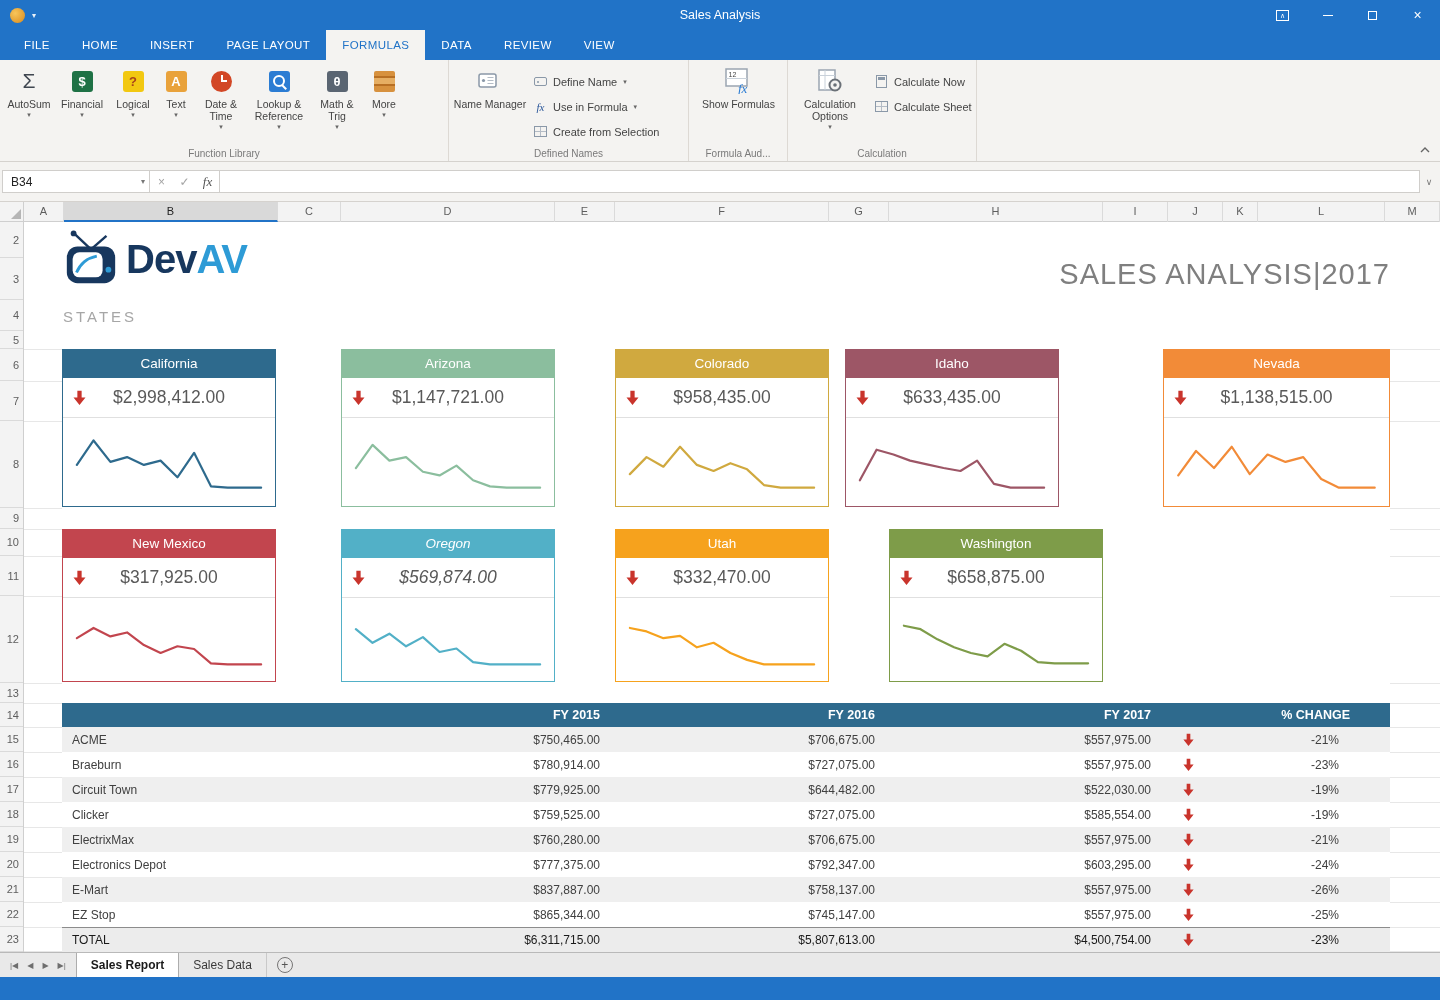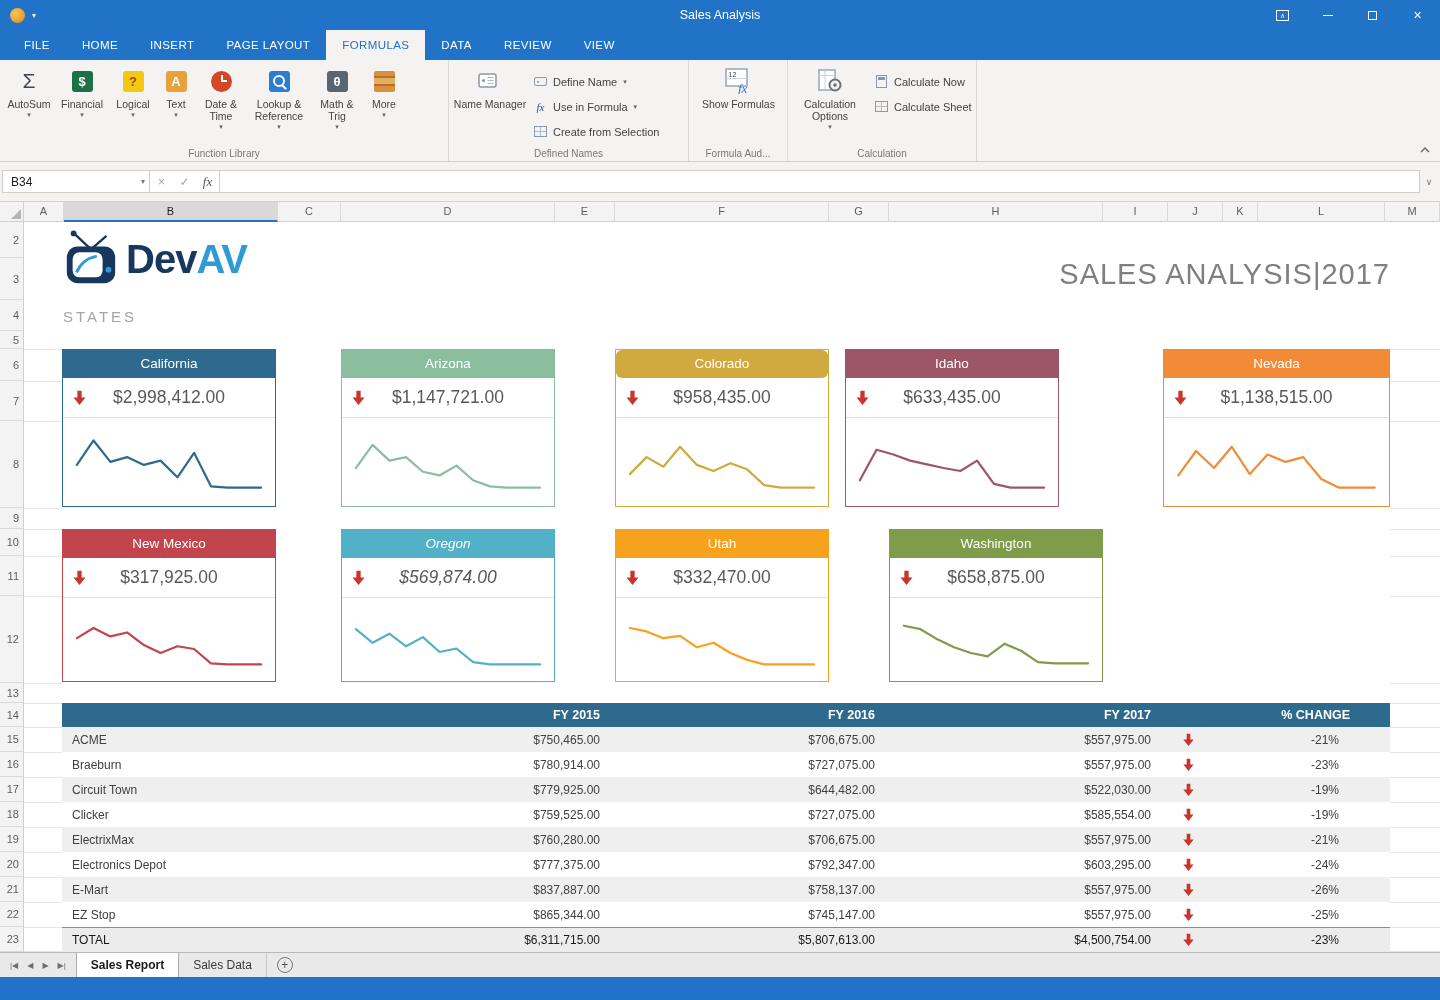--- a/index.html
+++ b/index.html
@@ -537,21 +537,21 @@
           </svg>
           <span class="card-val">$1,147,721.00</span>
         </div>
         <div class="card-s">
           <svg viewBox="0 0 100 40" preserveAspectRatio="none">
             <polyline points="3.0,23.8 11.5,11.3 20.1,19.8 28.6,17.9 37.2,25.8 45.7,27.8 54.3,22.5 62.8,30.4 71.4,33.7 79.9,34.4 88.5,34.4 97.0,34.4" fill="none" stroke="#8BBE9E" stroke-width="2.2" vector-effect="non-scaling-stroke" stroke-linejoin="round" stroke-linecap="round"></polyline>
           </svg>
         </div>
       </div>
       <div class="card" style="left: 591px; top: 127px; width: 214px; height: 158px; border-color: rgb(208, 169, 63);">
-        <div class="card-h" style="background: rgb(208, 169, 63); border-radius: 6px;">Colorado</div>
+        <div class="card-h" style="background: rgb(208, 169, 63);">Colorado</div>
         <div class="card-v">
           <svg width="13" height="15" viewBox="0 0 12 14">
             <path d="M4 0h4v6.5h3.6L6 13.6 0.4 6.5H4Z" fill="#C9342C"></path>
           </svg>
           <span class="card-val">$958,435.00</span>
         </div>
         <div class="card-s">
           <svg viewBox="0 0 100 40" preserveAspectRatio="none">
             <polyline points="3.0,27.1 11.5,17.9 20.1,23.1 28.6,12.3 37.2,22.1 45.7,25.4 54.3,21.2 62.8,24.5 71.4,33.0 79.9,34.4 88.5,34.4 97.0,34.4" fill="none" stroke="#D0A93F" stroke-width="2.2" vector-effect="non-scaling-stroke" stroke-linejoin="round" stroke-linecap="round"></polyline>
           </svg>

